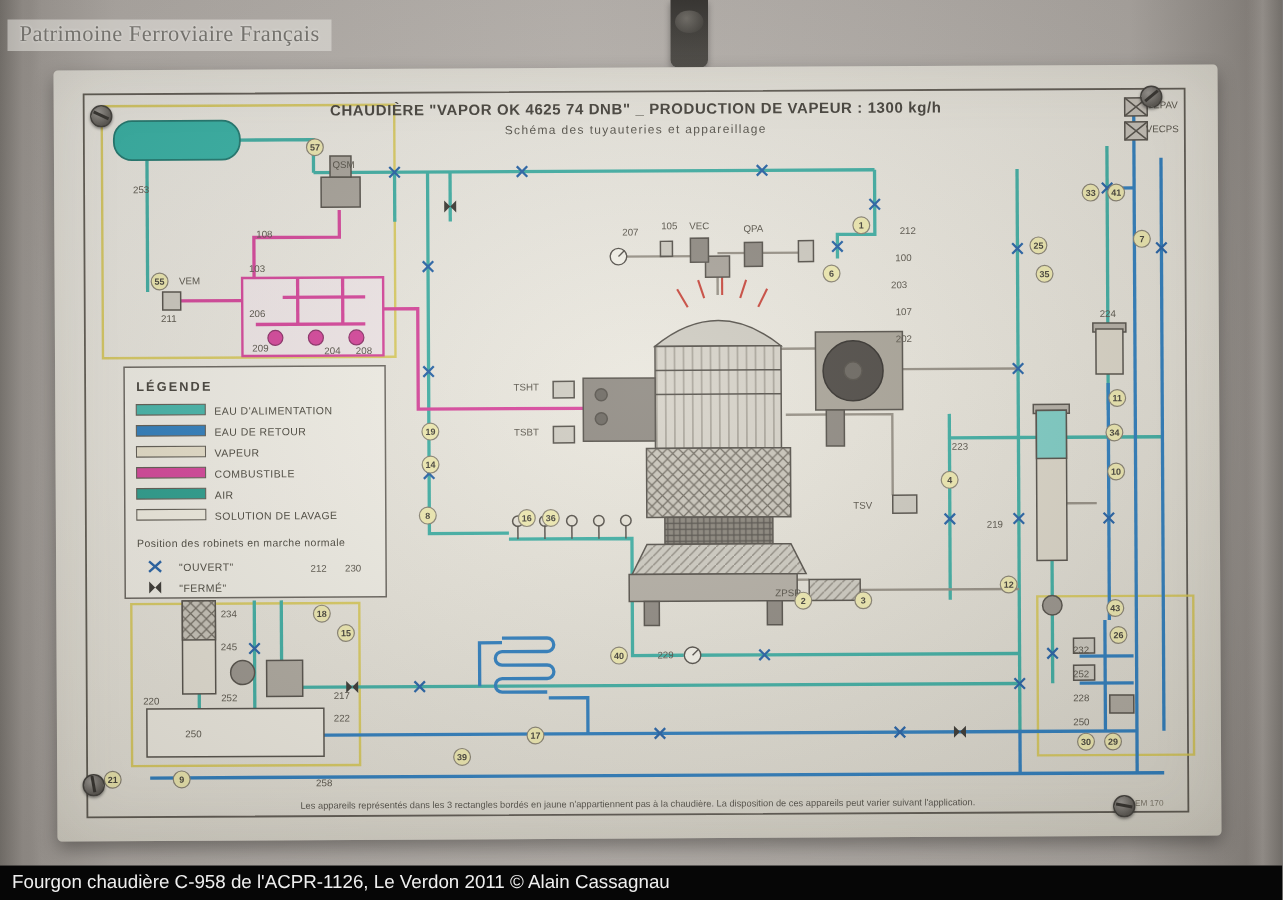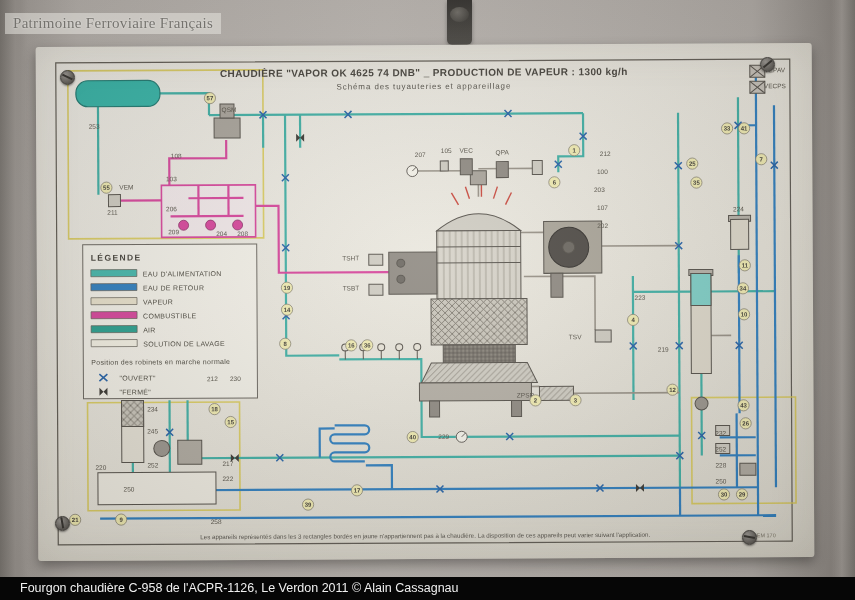--- a/index.html
+++ b/index.html
@@ -23,21 +23,21 @@
     box-shadow:inset 0 0 45px rgba(115,105,85,.16);}
   .plate svg{position:absolute;inset:2px;width:calc(100% - 4px);height:calc(100% - 4px);}
   .screw{position:absolute;width:13px;height:13px;border-radius:50%;
     background:radial-gradient(circle at 35% 30%,#9b9893,#5b5853 72%);
     border:1px solid #403e3a;box-shadow:0 1px 2px rgba(0,0,0,.45);}
   .screw i{display:block;position:absolute;left:1px;right:1px;top:5px;height:1.5px;background:#33312d;}
   .watermark{position:absolute;left:5px;top:13px;padding:2px 8px;
     background:rgba(229,227,222,.55);color:#74726d;
     font:400 15px "Liberation Serif",serif;letter-spacing:.3px;text-shadow:0 0 2px rgba(255,255,255,.65);}
   .caption{position:absolute;left:0;right:0;bottom:0;height:23px;background:#060606;}
-  .caption span{color:#efefef;font:400 12.5px "Liberation Sans",sans-serif;line-height:23px;padding-left:20px;display:block;}
+  .caption span{color:#efefef;font:400 12.5px "Liberation Sans",sans-serif;line-height:23px;padding-left:8px;display:block;}
   
   text{font-family:"Liberation Sans",sans-serif;text-anchor:middle;}
   .t-title{font-size:10px;font-weight:700;fill:#45423b;letter-spacing:.4px;}
   .t-sub{font-size:8px;fill:#56534b;letter-spacing:.9px;}
   .t-legtitle{font-size:8.5px;font-weight:700;fill:#45423b;letter-spacing:1.4px;text-anchor:start;}
   .t-leg{font-size:7px;fill:#4c493f;letter-spacing:.3px;text-anchor:start;}
   .t-lbl{font-size:6.5px;fill:#58544a;}
   .t-badge{font-size:6px;font-weight:700;fill:#45423a;}
   .t-note{font-size:6.2px;fill:#56534b;}
   .t-stamp{font-size:5.5px;fill:#7b7668;}

